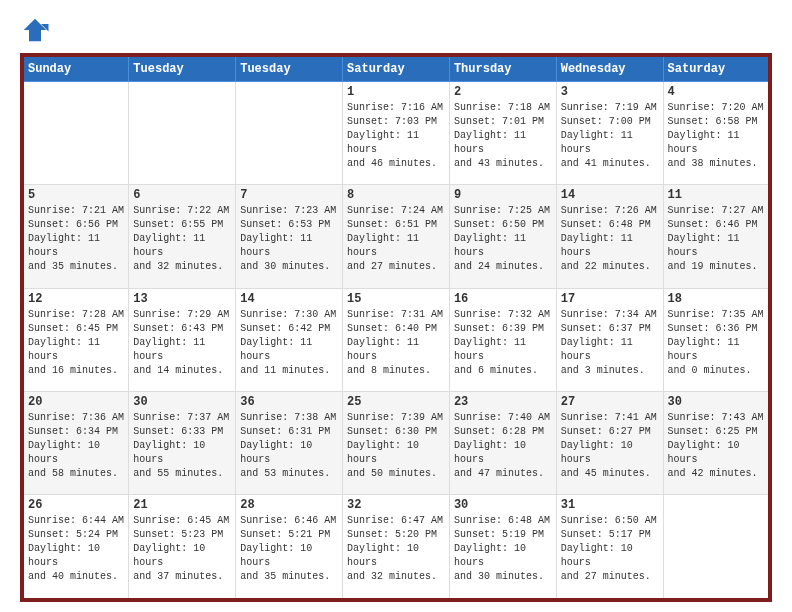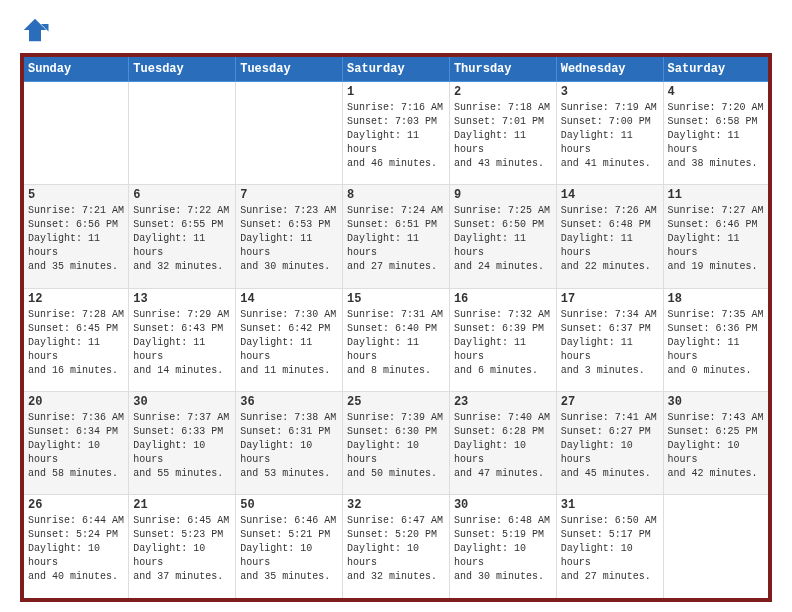--- a/index.html
+++ b/index.html
@@ -246,21 +246,21 @@
         <tr>
           <td>
             <span class="day-number">26</span>
             <div class="day-info">Sunrise: 6:44 AM<br>Sunset: 5:24 PM<br>Daylight: 10 hours<br>and 40 minutes.</div>
           </td>
           <td>
             <span class="day-number">21</span>
             <div class="day-info">Sunrise: 6:45 AM<br>Sunset: 5:23 PM<br>Daylight: 10 hours<br>and 37 minutes.</div>
           </td>
           <td>
-            <span class="day-number">50</span>
+            <span class="day-number">28</span>
             <div class="day-info">Sunrise: 6:46 AM<br>Sunset: 5:21 PM<br>Daylight: 10 hours<br>and 35 minutes.</div>
           </td>
           <td>
             <span class="day-number">32</span>
             <div class="day-info">Sunrise: 6:47 AM<br>Sunset: 5:20 PM<br>Daylight: 10 hours<br>and 32 minutes.</div>
           </td>
           <td>
             <span class="day-number">30</span>
             <div class="day-info">Sunrise: 6:48 AM<br>Sunset: 5:19 PM<br>Daylight: 10 hours<br>and 30 minutes.</div>
           </td>

